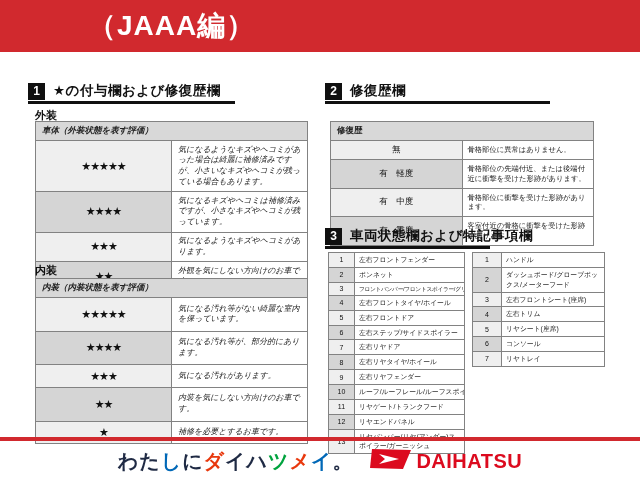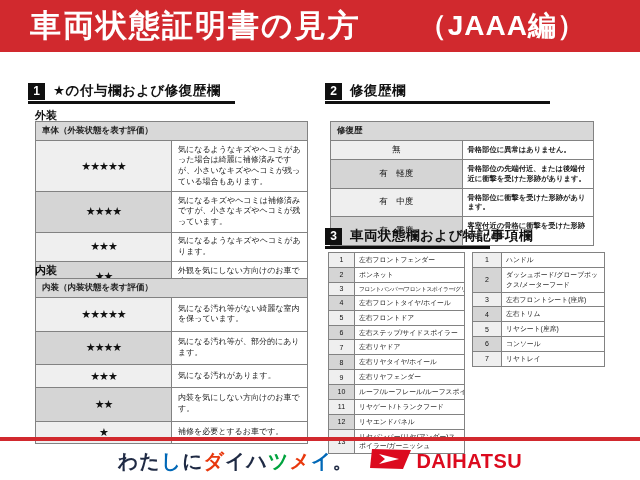--- a/index.html
+++ b/index.html
@@ -27,28 +27,28 @@
   .doc-table{position:absolute;border:1.5px solid #555;background:#fff;}
   .doc-table th,.doc-table td{border:1px solid #828282;box-sizing:border-box;vertical-align:middle;}
   .doc-table th{background:#d8d8d8;font-size:8.5px;font-weight:bold;text-align:left;
                 padding:3px 6px;color:#222;}
   td.key{text-align:center;font-size:11px;letter-spacing:-1px;color:#111;padding:2px;}
   td.desc{font-size:8px;line-height:1.35;padding:3.5px 6px;color:#222;background:#fff;border-radius:18px;}
   .zebra tr:nth-of-type(odd) td.key{background:#efefef;}
   .zebra tr:nth-of-type(even) td.key{background:#d5d5d5;}
 
   
-  .rate{width:273px;}
+  .rate{width:273px;font-style:italic;}
   .rate td.key{width:62px;}
   .interior td.desc{padding:5.5px 6px;}
 
   
   .repair{width:264px;}
   .repair td.key{width:56px;font-size:8.5px;letter-spacing:0;}
-  .repair td.desc{font-size:7.3px;padding:4px 5px;font-weight:bold;}
+  .repair td.desc{font-size:7.3px;padding:4px 5px;}
 
   
   .parts td.key{font-size:7px;letter-spacing:0;padding:1px;}
   .parts td.pname{font-size:6.8px;line-height:1.45;padding:2px 4px;color:#222;background:#fff;
                   white-space:nowrap;overflow:hidden;}
   .parts-left{width:137px;}
   .parts-left td.key{width:26px;}
   .parts-left tr:nth-of-type(3) td.pname{font-size:5.7px;letter-spacing:-0.3px;}
   .parts-left tr:nth-of-type(13) td.pname{white-space:normal;}
   .parts-right{width:133px;}
@@ -62,21 +62,20 @@
   .slogan{font-size:20px;font-weight:bold;letter-spacing:1px;}
   .brandmark{display:flex;align-items:center;gap:3px;}
   .brand-text{font-size:20px;font-weight:800;color:#dc0a1e;letter-spacing:0.5px;}
 </style>
 </head>
 <body>
 
 <div class="page">
 
   <div class="topbar">
-    <span class="title">車両状態証明書の見方</span>
     <span class="edition">（JAAA編）</span>
   </div>
 
 
   <div class="sec" style="left:28px;top:82px;">
     <span class="numbox">1</span>
     <span class="sec-label">★の付与欄および修復歴欄</span>
   </div>
   <div class="rule" style="left:28px;top:101px;width:207px;"></div>
 

